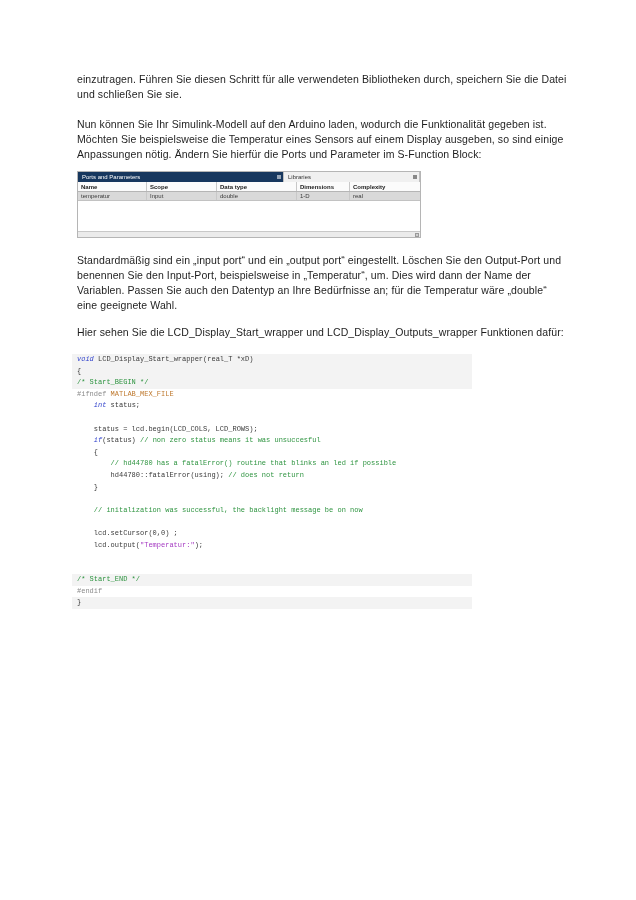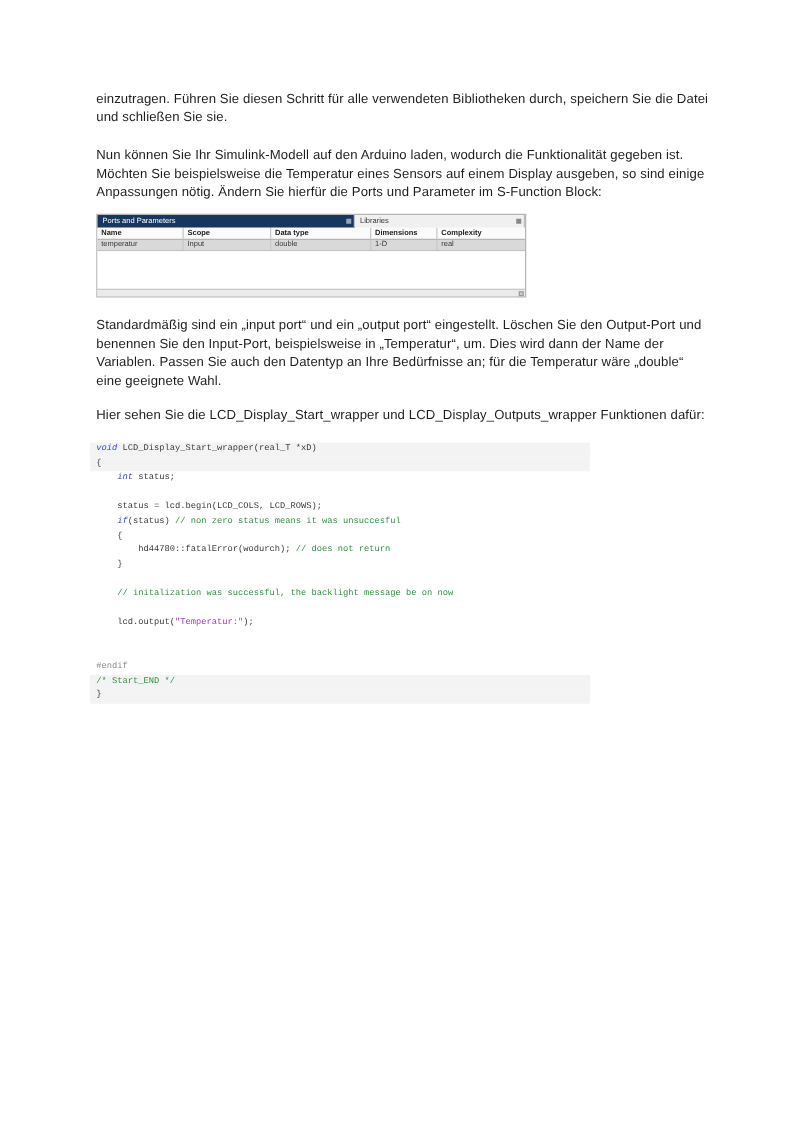--- a/index.html
+++ b/index.html
@@ -153,32 +153,36 @@
       </div>
     </div>
 
     <p class="para p3">Standardmäßig sind ein „input port“ und ein „output port“ eingestellt. Löschen Sie den Output-Port und benennen Sie den Input-Port, beispielsweise in „Temperatur“, um. Dies wird dann der Name der Variablen. Passen Sie auch den Datentyp an Ihre Bedürfnisse an; für die Temperatur wäre „double“ eine geeignete Wahl.</p>
 
     <p class="para p4">Hier sehen Sie die LCD_Display_Start_wrapper und LCD_Display_Outputs_wrapper Funktionen dafür:</p>
 
     <div class="code-block">
         <div class="code-line shaded"><span class="tok-keyword">void</span><span class="tok-plain"> LCD_Display_Start_wrapper(real_T *xD)</span></div>
         <div class="code-line shaded"><span class="tok-plain">{</span></div>
+        <div class="code-line shaded"><span class="tok-comment">/* Start_BEGIN */</span></div>
+        <div class="code-line"><span class="tok-preprocessor">#ifndef</span><span class="tok-macro"> MATLAB_MEX_FILE</span></div>
         <div class="code-line"><span class="tok-plain">    </span><span class="tok-keyword">int</span><span class="tok-plain"> status;</span></div>
         <div class="code-line">&nbsp;</div>
         <div class="code-line"><span class="tok-plain">    status = lcd.begin(LCD_COLS, LCD_ROWS);</span></div>
         <div class="code-line"><span class="tok-plain">    </span><span class="tok-keyword">if</span><span class="tok-plain">(status) </span><span class="tok-comment">// non zero status means it was unsuccesful</span></div>
         <div class="code-line"><span class="tok-plain">    {</span></div>
-        <div class="code-line"><span class="tok-plain">        hd44780::fatalError(wodurch); </span><span class="tok-comment">// does not return</span></div>
+        <div class="code-line"><span class="tok-plain">        </span><span class="tok-comment">// hd44780 has a fatalError() routine that blinks an led if possible</span></div>
+        <div class="code-line"><span class="tok-plain">        hd44780::fatalError(using); </span><span class="tok-comment">// does not return</span></div>
         <div class="code-line"><span class="tok-plain">    }</span></div>
         <div class="code-line">&nbsp;</div>
         <div class="code-line"><span class="tok-plain">    </span><span class="tok-comment">// initalization was successful, the backlight message be on now</span></div>
         <div class="code-line">&nbsp;</div>
+        <div class="code-line"><span class="tok-plain">    lcd.setCursor(0,0) ;</span></div>
         <div class="code-line"><span class="tok-plain">    lcd.output(</span><span class="tok-string">"Temperatur:"</span><span class="tok-plain">);</span></div>
         <div class="code-line">&nbsp;</div>
         <div class="code-line">&nbsp;</div>
+        <div class="code-line shaded"><span class="tok-comment">/* Start_END */</span></div>
         <div class="code-line"><span class="tok-preprocessor">#endif</span></div>
-        <div class="code-line shaded"><span class="tok-comment">/* Start_END */</span></div>
         <div class="code-line shaded"><span class="tok-plain">}</span></div>
       </div>
 
   </div>
 </div>
 
 </body></html>

